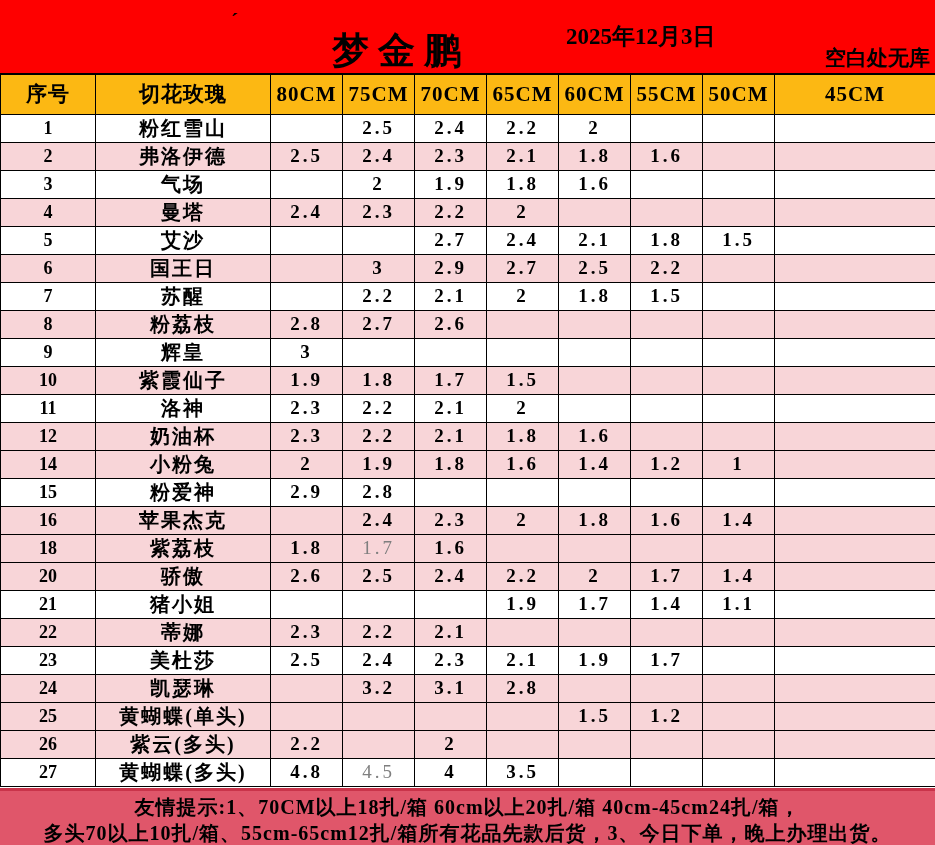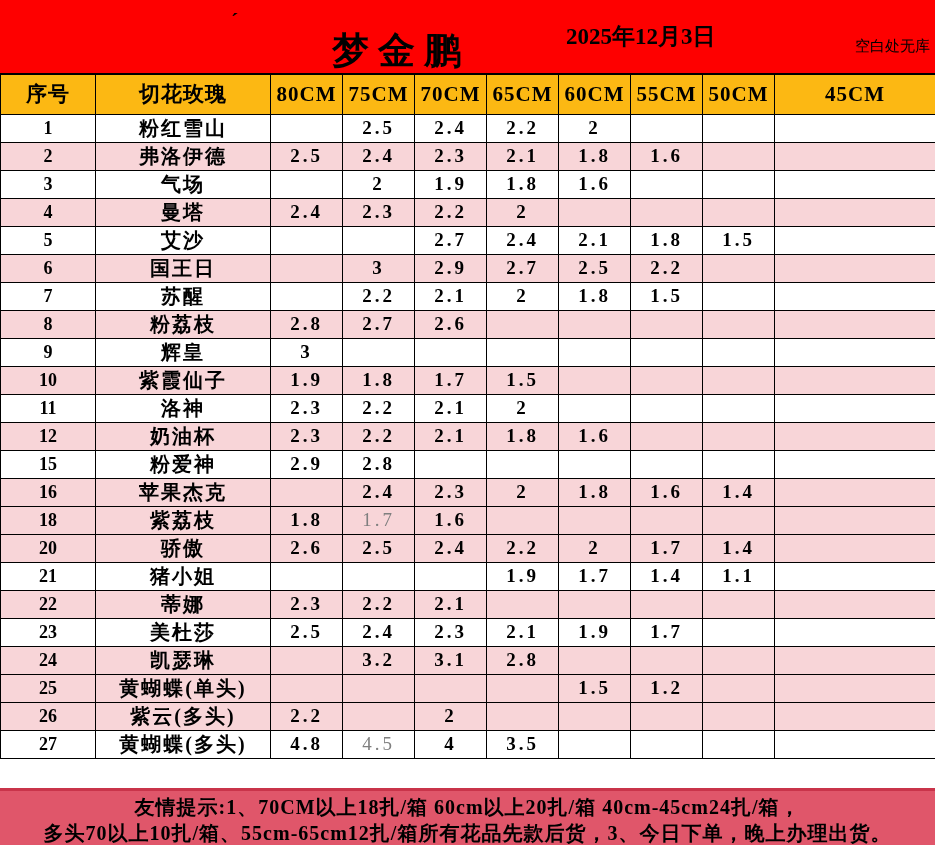--- a/index.html
+++ b/index.html
@@ -39,23 +39,23 @@
     position: absolute;
     left: 566px;
     top: 21px;
     font-size: 23px;
     font-weight: bold;
     white-space: nowrap;
   }
   .stock-note {
     position: absolute;
     right: 5px;
-    bottom: 17px;
-    font-size: 15px;
-    font-weight: normal;
+    bottom: 1px;
+    font-size: 21px;
+    font-weight: bold;
   }
 
   
   table.price-table {
     width: 935px;
     border-collapse: collapse;
     table-layout: fixed;
     border-top: 2px solid #000;
   }
   .price-table col.c-no     { width: 95px; }
@@ -270,20 +270,32 @@
         <td class="flower">奶油杯</td>
         <td class="price">2.3</td>
         <td class="price">2.2</td>
         <td class="price">2.1</td>
         <td class="price">1.8</td>
         <td class="price">1.6</td>
         <td class="price"></td>
         <td class="price"></td>
         <td class="price"></td>
       </tr>
+      <tr class="shaded">
+        <td class="row-no">14</td>
+        <td class="flower">小粉兔</td>
+        <td class="price">2</td>
+        <td class="price">1.9</td>
+        <td class="price">1.8</td>
+        <td class="price">1.6</td>
+        <td class="price">1.4</td>
+        <td class="price">1.2</td>
+        <td class="price">1</td>
+        <td class="price"></td>
+      </tr>
       <tr>
         <td class="row-no">15</td>
         <td class="flower">粉爱神</td>
         <td class="price">2.9</td>
         <td class="price">2.8</td>
         <td class="price"></td>
         <td class="price"></td>
         <td class="price"></td>
         <td class="price"></td>
         <td class="price"></td>

